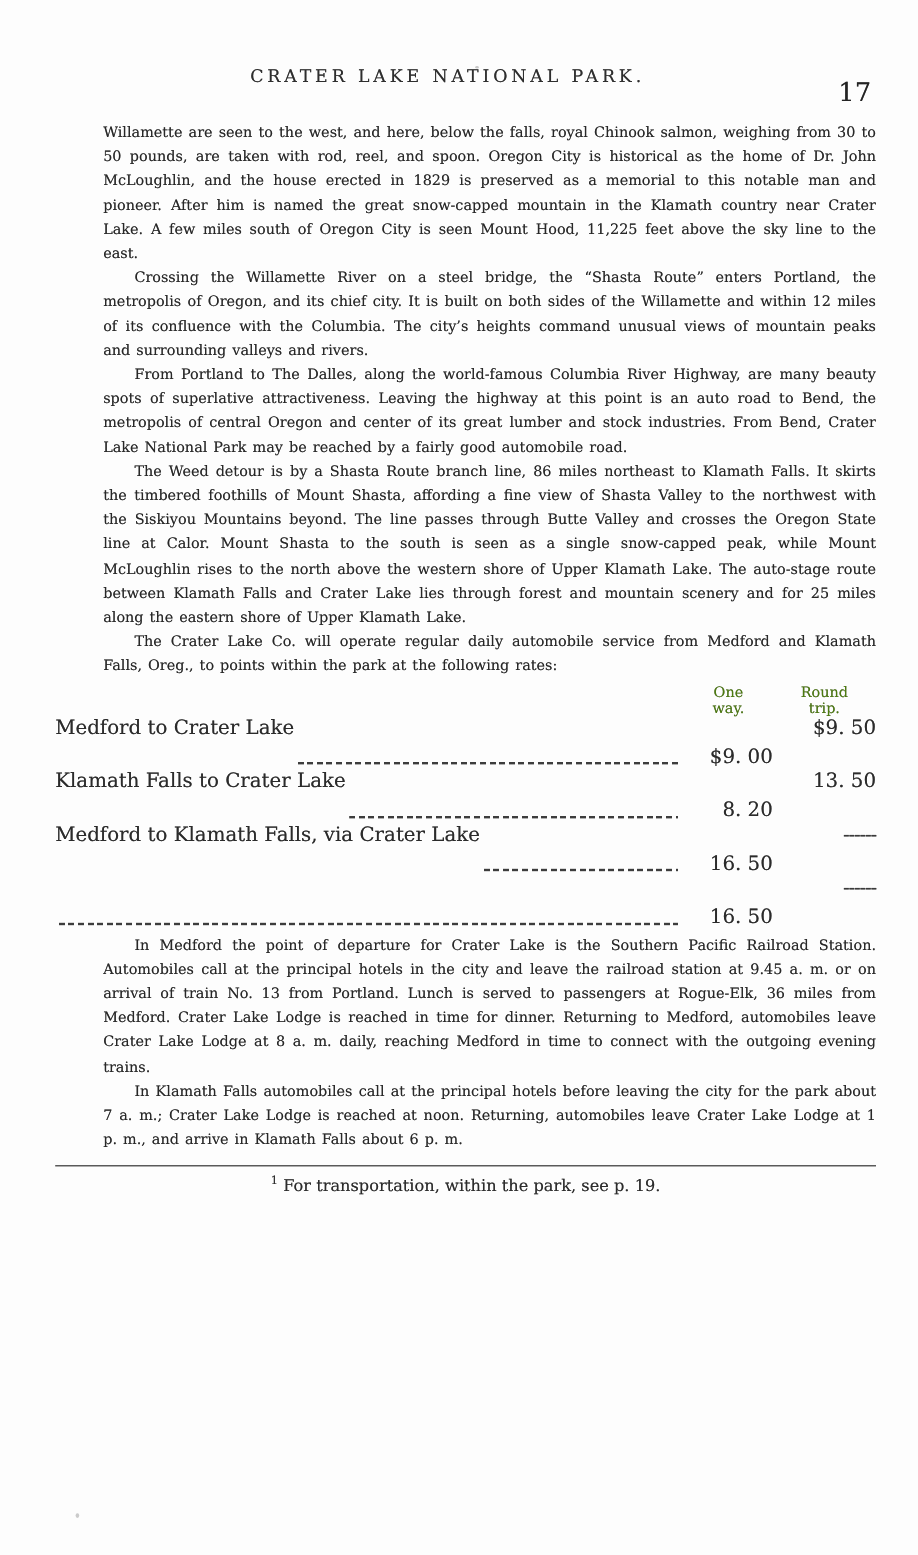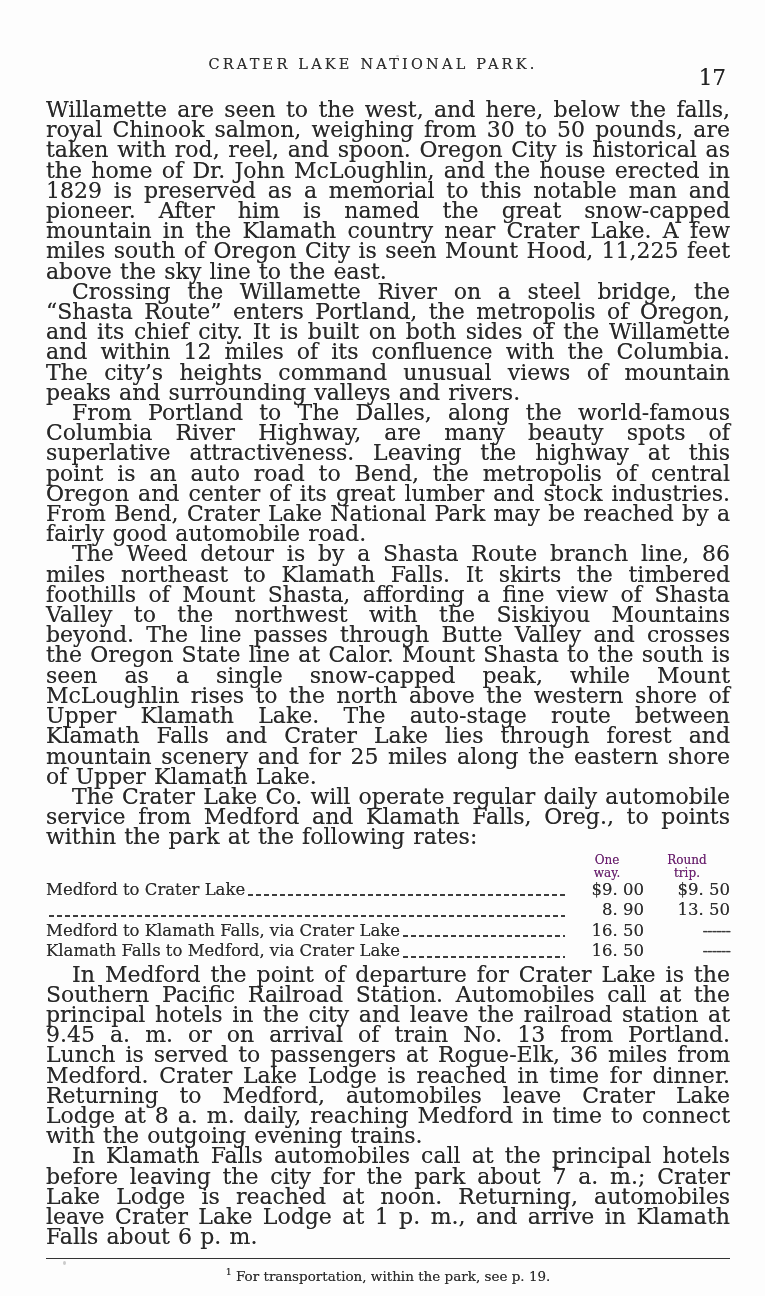--- a/index.html
+++ b/index.html
@@ -18,45 +18,45 @@
   }
   
   .running-head { position:relative; height:26px; margin-bottom:24px; }
   .rh-title {
     position:absolute; left:0; right:30px; top:6px; text-align:center;
     font-size:14.5px; letter-spacing:3.2px; color:#2e2e2e; white-space:nowrap;
   }
   .rh-page { position:absolute; right:4px; top:15px; font-size:21.5px; color:#232323; }
   
   .body-par {
-    font-size:22px; line-height:20.2px; text-align:justify;
-    text-indent:26px; color:#282828; word-spacing:1.2px;
+    font-size:12px; line-height:20.2px; text-align:justify;
+    text-indent:26px; color:#282828; word-spacing:1.2px;margin-left:40px;
   }
   .no-indent { text-indent:0; }
   
   .section-heading {
     margin-top:13px; margin-bottom:12px; text-align:center;
     font-weight:bold; font-size:15.5px; letter-spacing:1.7px;
     color:#242424; white-space:nowrap;
   }
   .section-heading sup { font-size:10px; letter-spacing:0; }
   
   .rate-table { margin-top:6px; margin-bottom:3px; }
-  .rt-headers { display:flex; align-items:flex-end; font-size:12px; line-height:13px; color:#701a75; }
+  .rt-headers { display:flex; align-items:flex-end; font-size:12px; line-height:13px; color:#4d7c0f; }
   .rt-spacer { flex:1; }
   .rt-h { text-align:center; white-space:pre-line; }
   .rt-h-one { width:74px; }
   .rt-h-round { width:86px; }
   .rt-row { display:flex; align-items:flex-start; font-size:16.5px; line-height:20.5px; color:#2b2b2b; }
   .rt-route { white-space:nowrap; }
   .rt-leader {
     flex:1; align-self:flex-end; height:2px; margin:0 5px 4px 3px;
     background:repeating-linear-gradient(90deg,#3d3d3d 0 5px,transparent 5px 8px);
   }
-  .rt-oneway { width:74px; text-align:right; white-space:nowrap; }
+  .rt-oneway { width:74px; text-align:right; white-space:nowrap;margin-top:24px; }
   .rt-round  { width:86px; text-align:right; white-space:nowrap; }
   .rt-dash { letter-spacing:-1px; color:#3a3a3a; }
   
   .footnote-rule { margin-top:11px; border-top:1.6px solid #323232; }
   .footnote { margin-top:7px; text-align:center; font-size:13.5px; color:#2c2c2c; }
   .footnote sup { font-size:9.5px; }
   
   .speck { position:absolute; background:#9a9a9a; border-radius:50%; }
   .speck-a { left:396px; top:55px; width:3px; height:2px; opacity:.55; }
   .speck-b { left:63px; top:1261px; width:3px; height:4px; opacity:.5; }
@@ -91,32 +91,32 @@
         <div class="rt-h rt-h-round">Round
 trip.</div>
       </div>
       <div class="rt-row">
         <span class="rt-route">Medford to Crater Lake</span>
         <span class="rt-leader"></span>
         <span class="rt-oneway">$9. 00</span>
         <span class="rt-round">$9. 50</span>
       </div>
       <div class="rt-row">
+        <span class="rt-route">Klamath Falls to Crater Lake</span>
         <span class="rt-leader"></span>
-        <span class="rt-oneway">8. 90</span>
+        <span class="rt-oneway">8. 20</span>
         <span class="rt-round">13. 50</span>
       </div>
       <div class="rt-row">
         <span class="rt-route">Medford to Klamath Falls, via Crater Lake</span>
         <span class="rt-leader"></span>
         <span class="rt-oneway">16. 50</span>
         <span class="rt-round rt-dash">------</span>
       </div>
       <div class="rt-row">
-        <span class="rt-route">Klamath Falls to Medford, via Crater Lake</span>
         <span class="rt-leader"></span>
         <span class="rt-oneway">16. 50</span>
         <span class="rt-round rt-dash">------</span>
       </div>
     </div>
 
     <p class="body-par">In Medford the point of departure for Crater Lake is the Southern Pacific Railroad Station.  Automobiles call at the principal hotels in the city and leave the railroad station at 9.45 a. m. or on arrival of train No. 13 from Portland.  Lunch is served to passengers at Rogue-Elk, 36 miles from Medford.  Crater Lake Lodge is reached in time for dinner.  Returning to Medford, automobiles leave Crater Lake Lodge at 8 a. m. daily, reaching Medford in time to connect with the outgoing evening trains.</p>
     <p class="body-par">In Klamath Falls automobiles call at the principal hotels before leaving the city for the park about 7 a. m.; Crater Lake Lodge is reached at noon.  Returning, automobiles leave Crater Lake Lodge at 1 p. m., and arrive in Klamath Falls about 6 p. m.</p>
 
     <div class="footnote-rule"></div>

